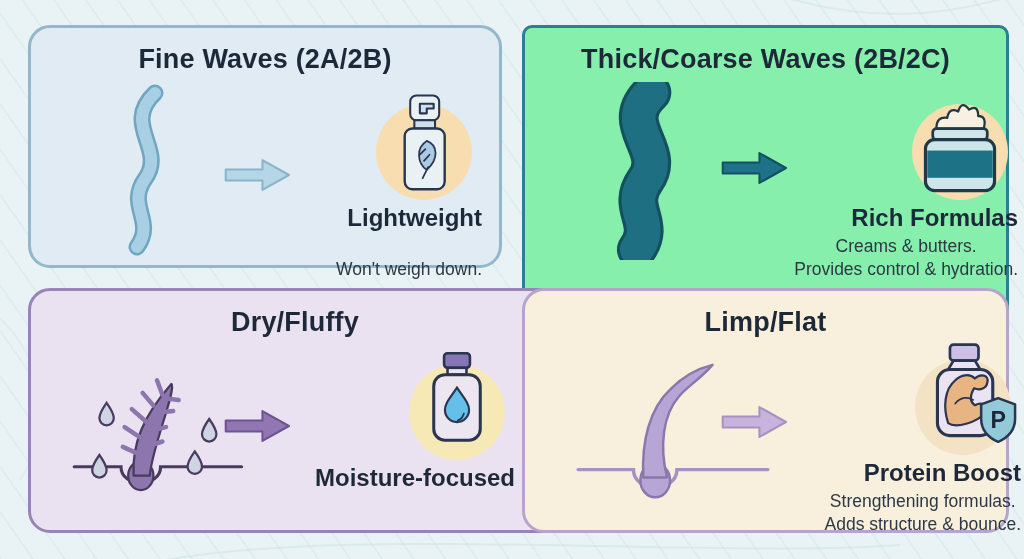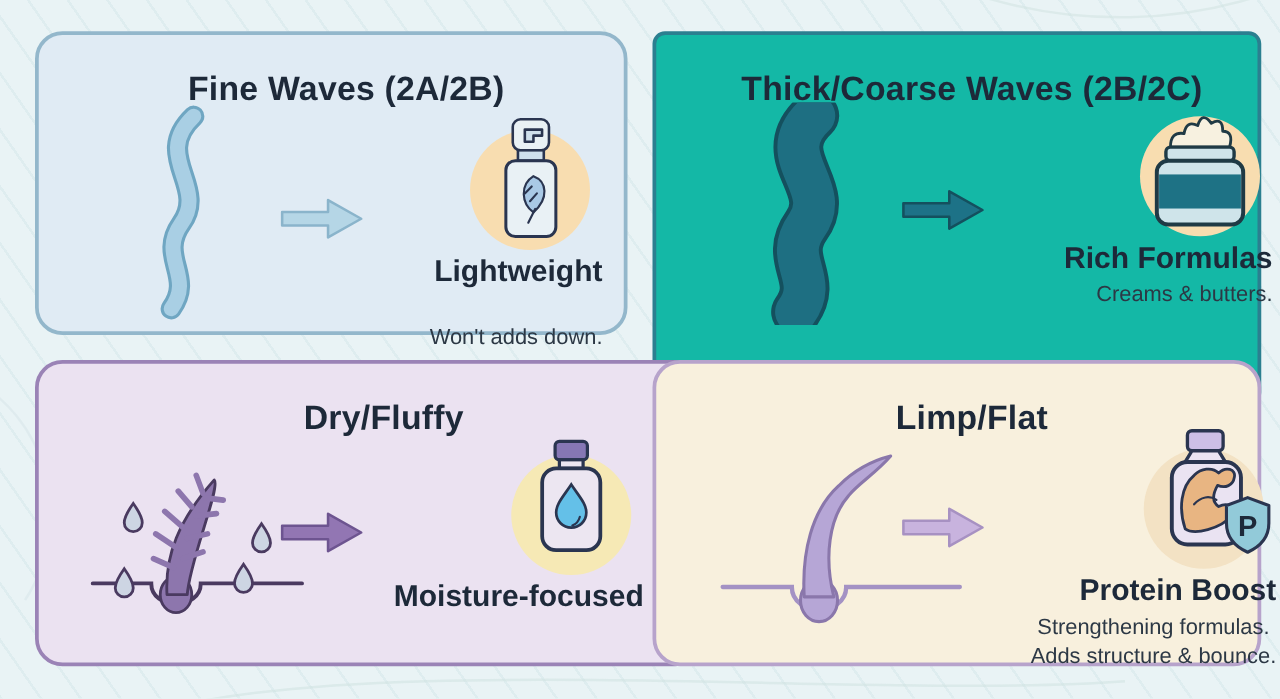--- a/index.html
+++ b/index.html
@@ -13,26 +13,26 @@
   #stage::before{
     content:"";position:absolute;inset:0;
     background:repeating-linear-gradient(55deg,
       rgba(150,195,200,0.13) 0 2px, transparent 2px 26px);
     pointer-events:none;
   }
   .bg-arcs{position:absolute;inset:0;pointer-events:none;opacity:.55;}
 
   .panel{position:absolute;border-radius:22px;border:3px solid;}
   .p1{left:28px;top:25px;width:474px;height:243px;background:#e0ebf4;border-color:#93b7cb;}
-  .p2{left:522px;top:25px;width:487px;height:299px;background:#14b8a6;border-color:#2b7f90;border-radius:10px;}
+  .p2{left:522px;top:25px;width:487px;height:299px;background:#86efac;border-color:#2b7f90;border-radius:10px;}
   .p3{left:28px;top:288px;width:534px;height:245px;background:#ebe2f1;border-color:#9a83b6;}
   .p4{left:522px;top:288px;width:487px;height:245px;background:#f8f0dd;border-color:#b7a3cb;}
 
   .panel-title{
-    position:absolute;top:16px;left:0;width:100%;margin:12px;
+    position:absolute;top:16px;left:0;width:100%;margin:0;
     text-align:center;font-size:27px;font-weight:bold;color:#1d2939;letter-spacing:.2px;
   }
 
   .hair{position:absolute;}
   .p1 .hair{left:62px;top:56px;width:100px;height:172px;}
   .p2 .hair{left:60px;top:54px;width:112px;height:178px;}
   .p3 .hair{left:36px;top:60px;width:180px;height:172px;}
   .p4 .hair{left:48px;top:62px;width:200px;height:168px;}
   .hair svg{width:100%;height:100%;display:block;}
 
@@ -42,21 +42,21 @@
   .p3 .arrow{left:192px;top:114px;}
   .p4 .arrow{left:195px;top:110px;}
   .arrow svg{width:100%;height:100%;display:block;}
   .arr1 polygon{fill:#b5d6e6;stroke:#8ab4cb;}
   .arr2 polygon{fill:#1d7287;stroke:#14505e;}
   .arr3 polygon{fill:#9276b3;stroke:#6d5490;}
   .arr4 polygon{fill:#c8b3de;stroke:#a791c2;}
 
   .product{position:absolute;display:flex;flex-direction:column;align-items:flex-end;}
   .p1 .product{left:251px;top:58px;width:200px;}
-  .p2 .product{left:213px;top:47px;width:280px;}
+  .p2 .product{left:213px;top:58px;width:280px;}
   .p3 .product{left:224px;top:55px;width:260px;}
   .p4 .product{left:216px;top:50px;width:280px;}
 
   .icon-wrap{position:relative;width:116px;height:114px;flex:0 0 auto;}
   .halo{position:absolute;left:10px;top:18px;width:96px;height:96px;border-radius:50%;}
   .halo-peach{background:#f8ddb0;}
   .halo-yellow{background:#f6e9b5;}
   .halo-cream{background:#f3e2c4;}
   .product-svg{position:absolute;display:block;}
   .svg-pump{left:18px;top:0;width:80px;height:114px;}
@@ -103,21 +103,21 @@
           <path d="M52,32 V18 H72 V25 H62 V32 Z" fill="#cfe0ec" stroke="#2a3550" stroke-width="3" stroke-linejoin="round"></path>
           <rect x="44" y="42" width="30" height="12" fill="#cfe0ec" stroke="#2a3550" stroke-width="3"></rect>
           <rect x="30" y="54" width="58" height="88" rx="11" fill="#e9f1f5" stroke="#2a3550" stroke-width="3.5"></rect>
           <path d="M62,72 C78,78 80,98 62,114 C48,104 46,82 62,72 Z" fill="#a9c9e6" stroke="#2a3550" stroke-width="2.5"></path>
           <path d="M64,110 L56,126 M60,84 L52,92 M66,92 L58,101" stroke="#2a3550" stroke-width="2.5" stroke-linecap="round"></path>
         </svg>
       </div>
       <div class="product-label">Lightweight</div>
       <div class="product-desc">
         <br>
-        <span>Won't adds down.</span>
+        <span>Won't weigh down.</span>
       </div>
     </div>
   </section>
 
   <section class="panel p2">
     <h2 class="panel-title">Thick/Coarse Waves (2B/2C)</h2>
 
     <div class="hair">
       <svg viewBox="0 0 100 170" fill="none">
         <path d="M60,10 C26,42 76,64 54,94 C35,121 65,134 46,160" stroke="#14505e" stroke-width="38" stroke-linecap="round"></path>
@@ -137,20 +137,21 @@
         <svg class="product-svg svg-jar" viewBox="0 0 120 110" fill="none">
           <path d="M34,36 Q34,22 46,24 Q48,12 58,17 Q62,4 70,15 Q80,9 80,22 Q90,22 86,36 Z" fill="#f7f1e0" stroke="#1f3a45" stroke-width="2.5" stroke-linejoin="round"></path>
           <rect x="30" y="36" width="60" height="12" rx="4" fill="#cfe4ea" stroke="#1f3a45" stroke-width="3"></rect>
           <rect x="22" y="48" width="76" height="56" rx="10" fill="#cfe4ea" stroke="#1f3a45" stroke-width="3.5"></rect>
           <rect x="24" y="60" width="72" height="30" fill="#1e7285"></rect>
         </svg>
       </div>
       <div class="product-label">Rich Formulas</div>
       <div class="product-desc">
         <span>Creams &amp; butters.</span><br>
+        <span>Provides control &amp; hydration.</span>
       </div>
     </div>
   </section>
 
   <section class="panel p3">
     <h2 class="panel-title">Dry/Fluffy</h2>
 
     <div class="hair">
       <svg viewBox="0 0 200 170" fill="none">
         <defs>

